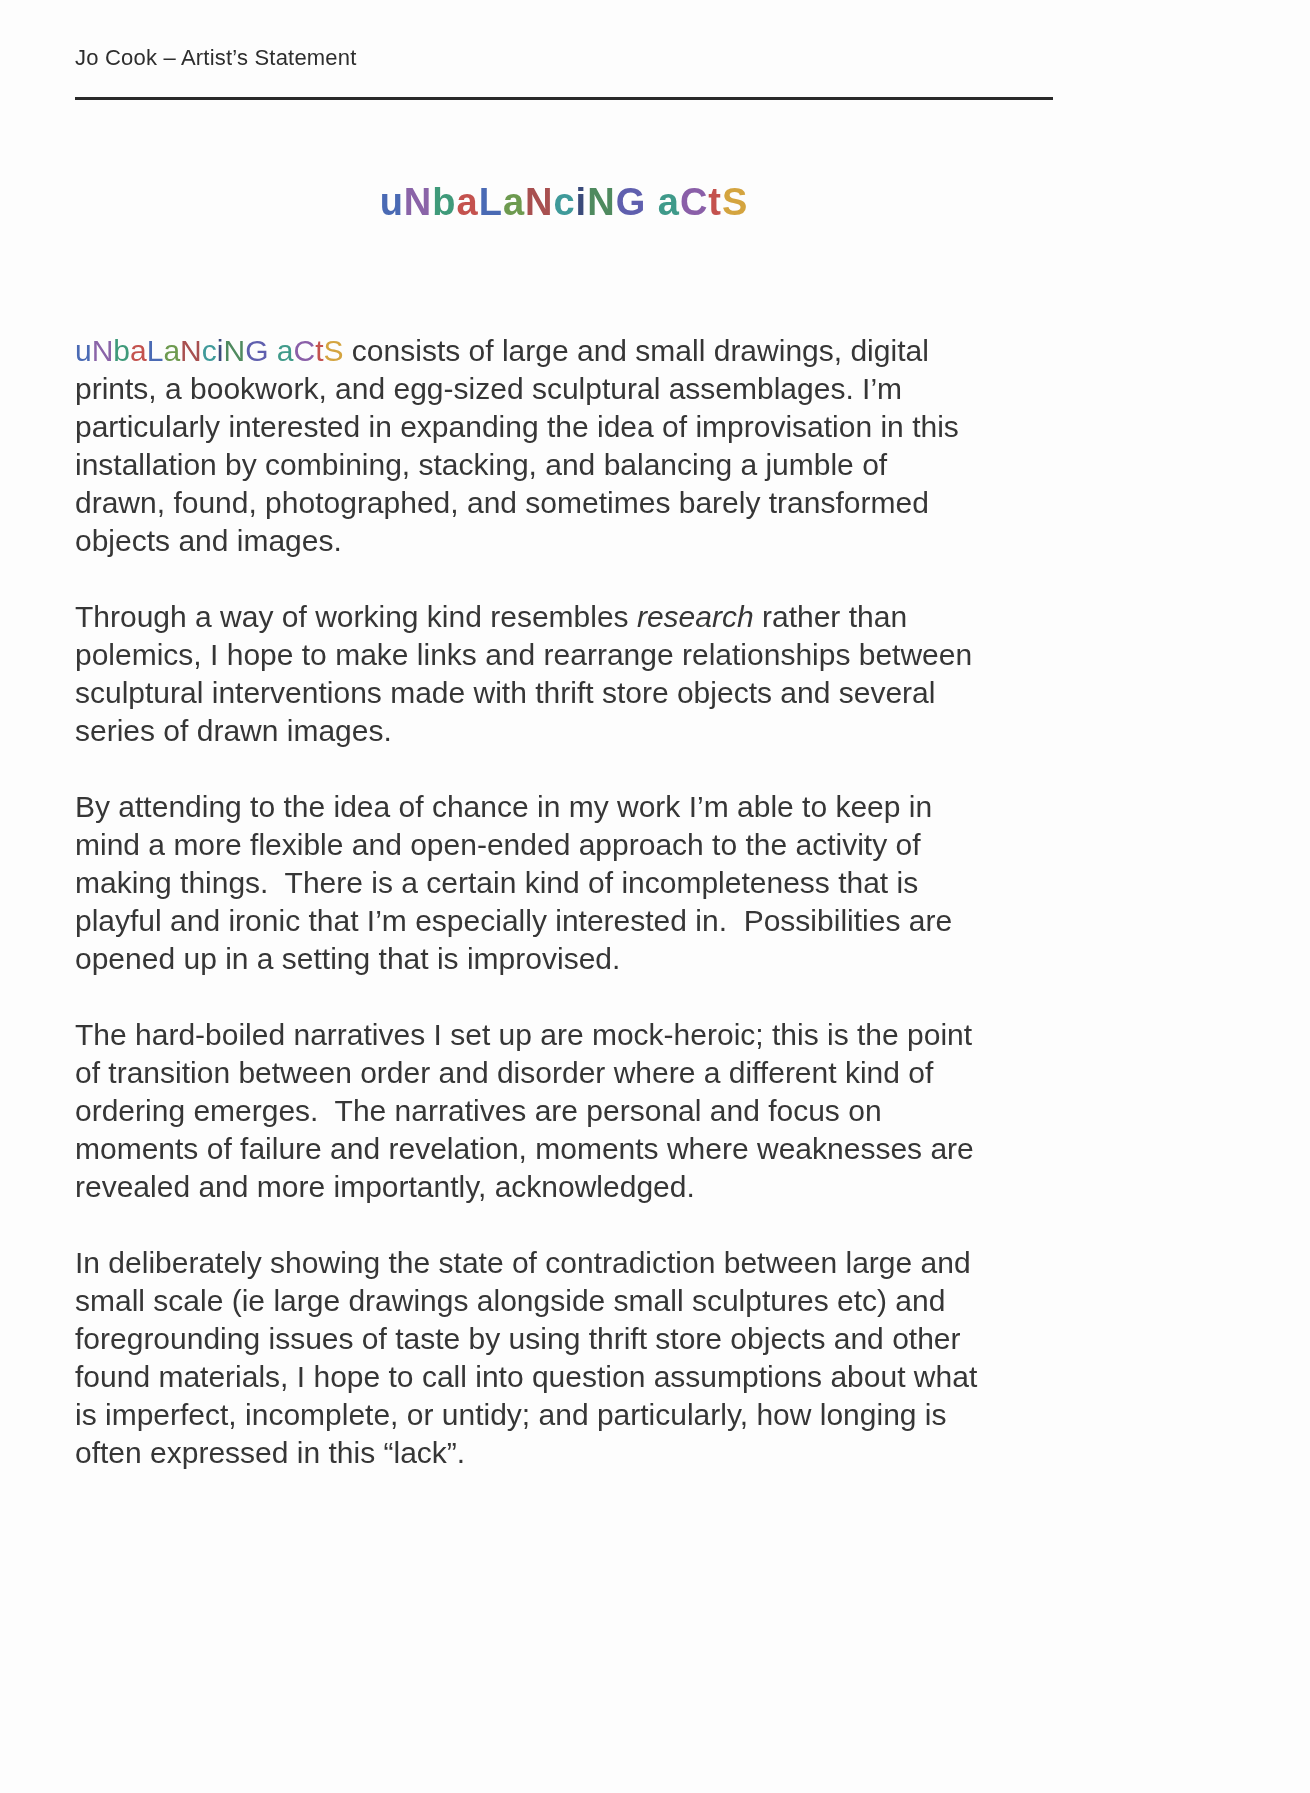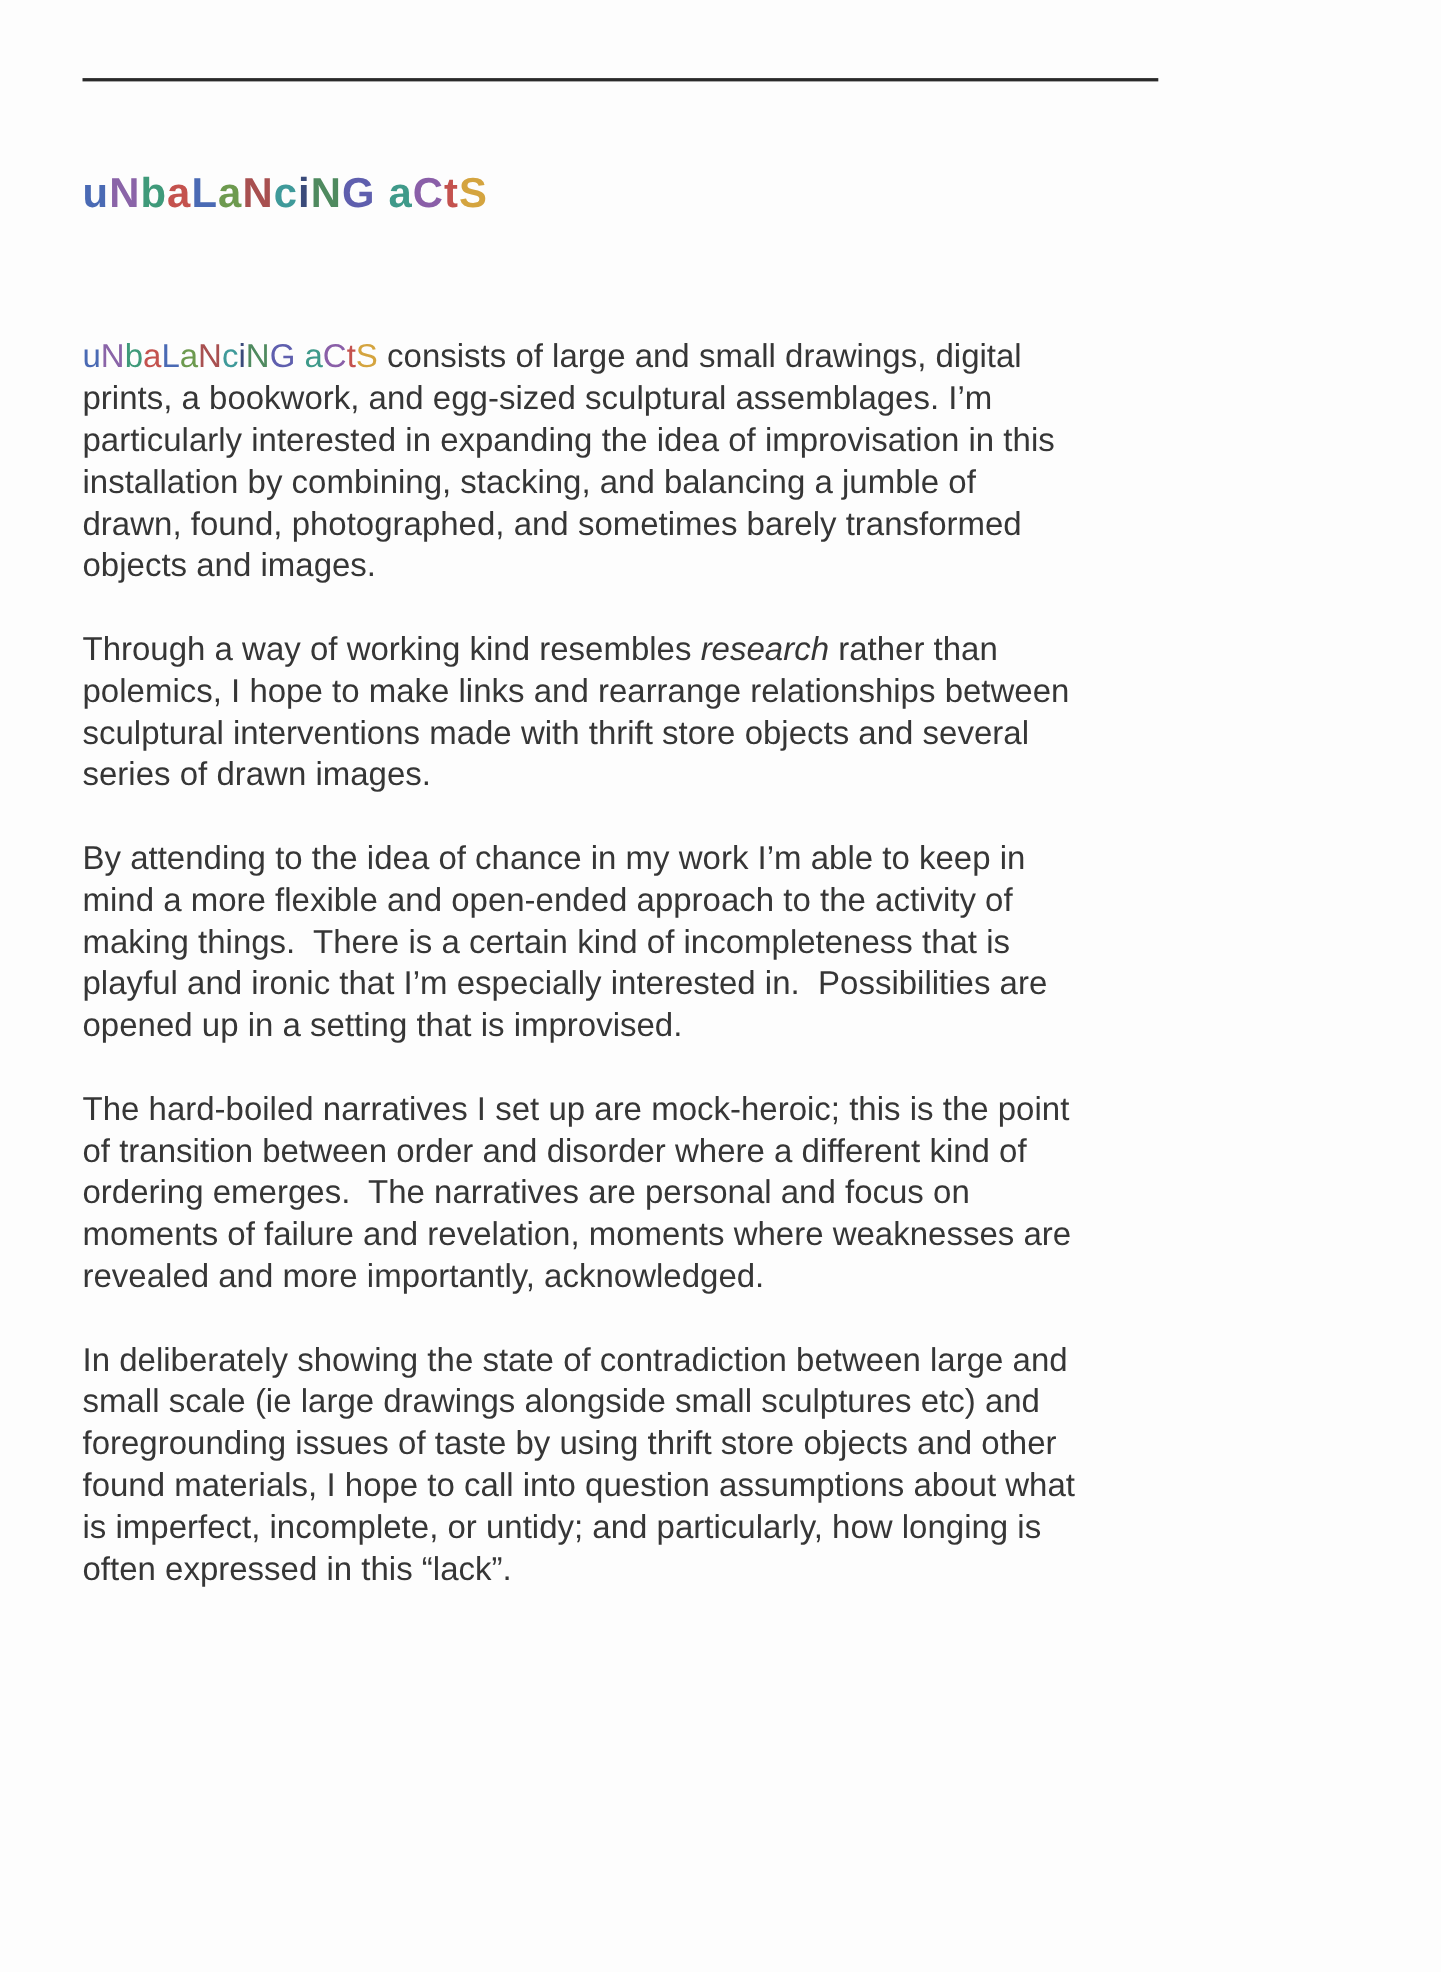--- a/index.html
+++ b/index.html
@@ -22,40 +22,42 @@
   }
   .rule {
     width: 978px;
     border: none;
     border-top: 3px solid #2a2a2a;
     margin: 26px 0 0 0;
   }
   .title {
     width: 978px;
     margin: 80px 0 0 0;
+    text-align: center;
     font-size: 38px;
     line-height: 44px;
     font-weight: bold;
     letter-spacing: 1px;
   }
   .body-block {
     margin-top: 108px;
     font-size: 30px;
     line-height: 38px;
   }
   .para {
     margin: 0 0 38px 0;
     white-space: pre-wrap;
   }
   .italic { font-style: italic; text-align: right; }
 </style>
 </head>
 <body>
 
 <div class="page">
+  <div class="header">Jo Cook – Artist’s Statement</div>
   <hr class="rule">
   <h1 class="title"><span style="color: rgb(74, 106, 180);">u</span><span style="color: rgb(138, 100, 168);">N</span><span style="color: rgb(63, 154, 122);">b</span><span style="color: rgb(196, 82, 78);">a</span><span style="color: rgb(74, 106, 180);">L</span><span style="color: rgb(109, 154, 79);">a</span><span style="color: rgb(168, 80, 80);">N</span><span style="color: rgb(63, 154, 154);">c</span><span style="color: rgb(58, 74, 122);">i</span><span style="color: rgb(79, 138, 95);">N</span><span style="color: rgb(95, 95, 174);">G</span><span style="color: rgb(54, 54, 54);"> </span><span style="color: rgb(63, 154, 138);">a</span><span style="color: rgb(138, 95, 168);">C</span><span style="color: rgb(196, 82, 78);">t</span><span style="color: rgb(212, 164, 63);">S</span></h1>
   <div class="body-block">
       <p class="para"><span><span style="color: rgb(74, 106, 180);">u</span><span style="color: rgb(138, 100, 168);">N</span><span style="color: rgb(63, 154, 122);">b</span><span style="color: rgb(196, 82, 78);">a</span><span style="color: rgb(74, 106, 180);">L</span><span style="color: rgb(109, 154, 79);">a</span><span style="color: rgb(168, 80, 80);">N</span><span style="color: rgb(63, 154, 154);">c</span><span style="color: rgb(58, 74, 122);">i</span><span style="color: rgb(79, 138, 95);">N</span><span style="color: rgb(95, 95, 174);">G</span><span style="color: rgb(54, 54, 54);"> </span><span style="color: rgb(63, 154, 138);">a</span><span style="color: rgb(138, 95, 168);">C</span><span style="color: rgb(196, 82, 78);">t</span><span style="color: rgb(212, 164, 63);">S</span></span><span> consists of large and small drawings, digital
 prints, a bookwork, and egg-sized sculptural assemblages. I’m
 particularly interested in expanding the idea of improvisation in this
 installation by combining, stacking, and balancing a jumble of
 drawn, found, photographed, and sometimes barely transformed
 objects and images.</span></p>
       <p class="para"><span>Through a way of working kind resembles </span><span class="italic">research</span><span> rather than

